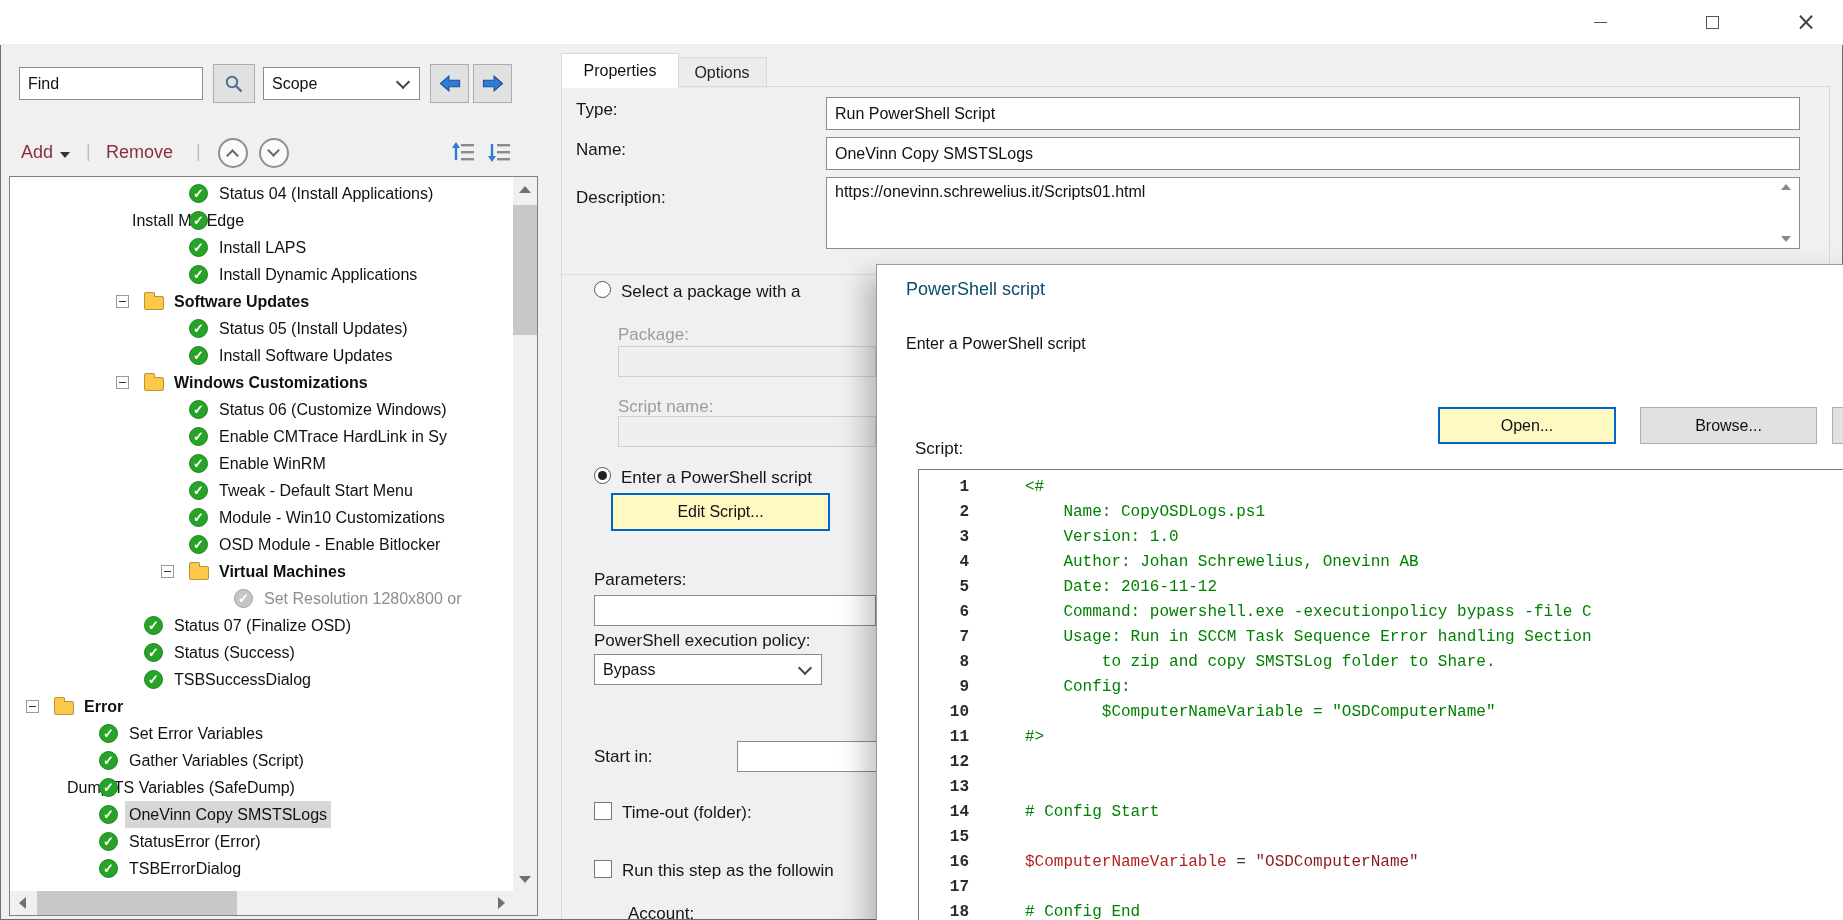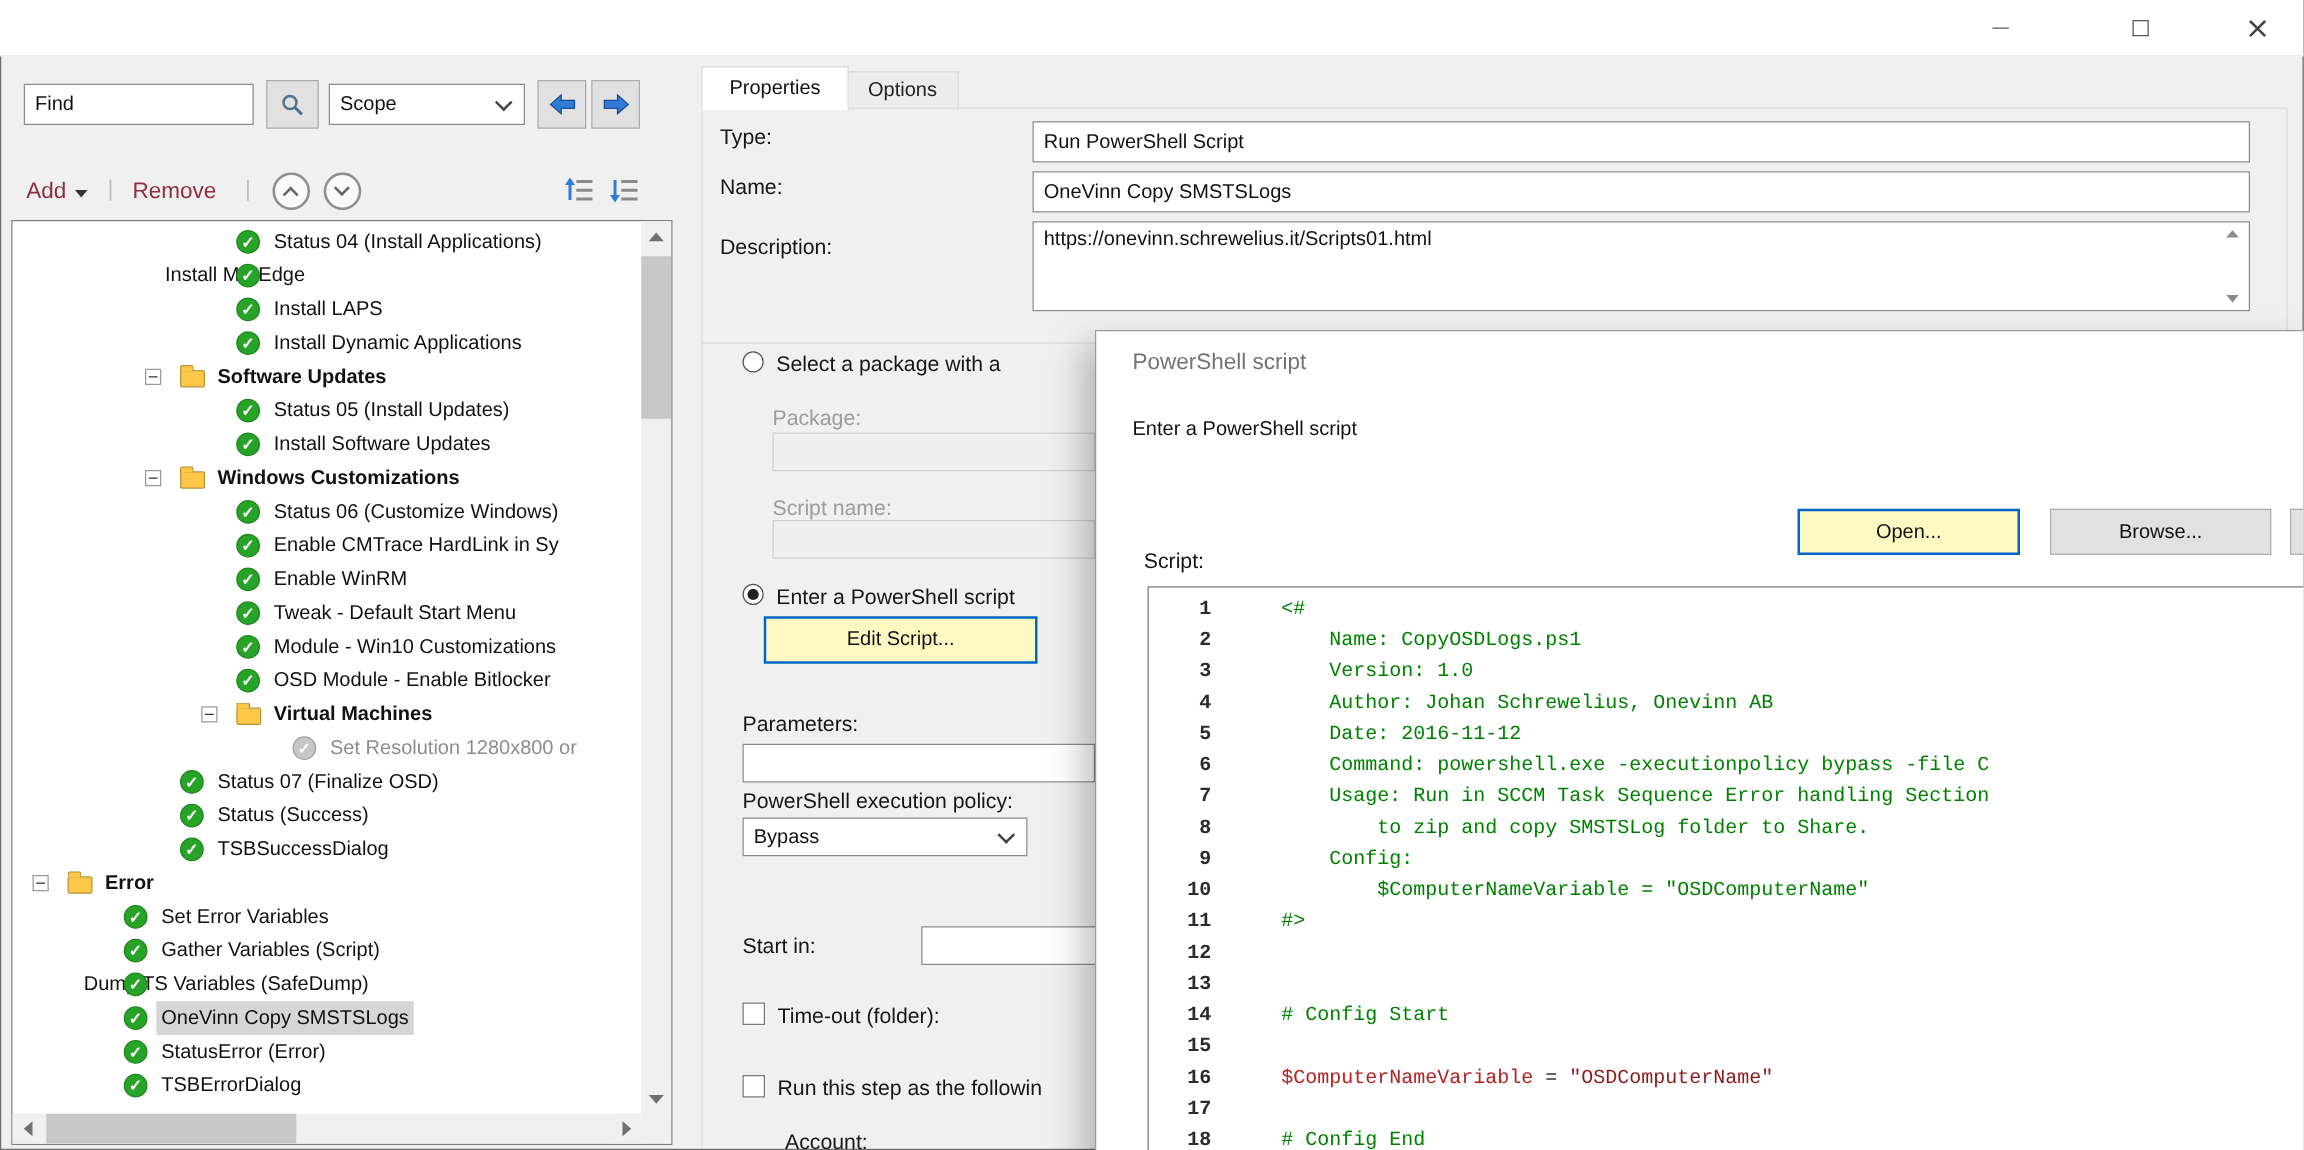--- a/index.html
+++ b/index.html
@@ -67,21 +67,21 @@
   .mini-tri-down{width:0;height:0;border-left:5px solid transparent;border-right:5px solid transparent;border-top:6px solid #8a8a8a;}
   
   .tab-active{position:absolute;left:561px;top:53px;width:116px;height:34px;background:#fff;border:1px solid #d9d9d9;border-bottom:none;
               z-index:3;display:flex;align-items:center;justify-content:center;font-size:16px;color:#111;}
   .tab-inactive{position:absolute;left:677px;top:57px;width:88px;height:30px;background:#ececec;border:1px solid #d9d9d9;border-bottom:none;
               z-index:1;display:flex;align-items:center;justify-content:center;font-size:16px;color:#222;}
   .vline,.hline{position:absolute;background:#d9d9d9;z-index:2;}
   
   .dialog{position:absolute;left:876px;top:264px;width:980px;height:680px;background:#fff;border:1px solid #9a9a9a;
           box-shadow:-10px 12px 26px rgba(0,0,0,.25);box-sizing:border-box;z-index:10;}
-  .dlg-title{position:absolute;left:29px;top:14px;font-size:18px;color:#737373;}
+  .dlg-title{position:absolute;left:29px;top:14px;font-size:18px;color:#0c4a6e;}
   .dlg-prompt{position:absolute;left:29px;top:70px;font-size:16px;color:#111;}
   .editor{position:absolute;left:41px;top:204px;width:940px;height:470px;background:#fff;border:1px solid #7a7a7a;
           box-sizing:border-box;padding-top:5px;overflow:hidden;}
   .code-row{display:flex;height:25px;line-height:25px;font-family:"Liberation Mono",monospace;font-size:16px;}
   .ln{flex:0 0 50px;text-align:right;font-weight:bold;color:#2b2b2b;}
   .code-text{padding-left:56px;white-space:pre;}
   .tok-comment{color:#008000;}
   .tok-variable{color:#b22222;}
   .tok-string{color:#8b1a1a;}
   .tok-plain{color:#333;}

